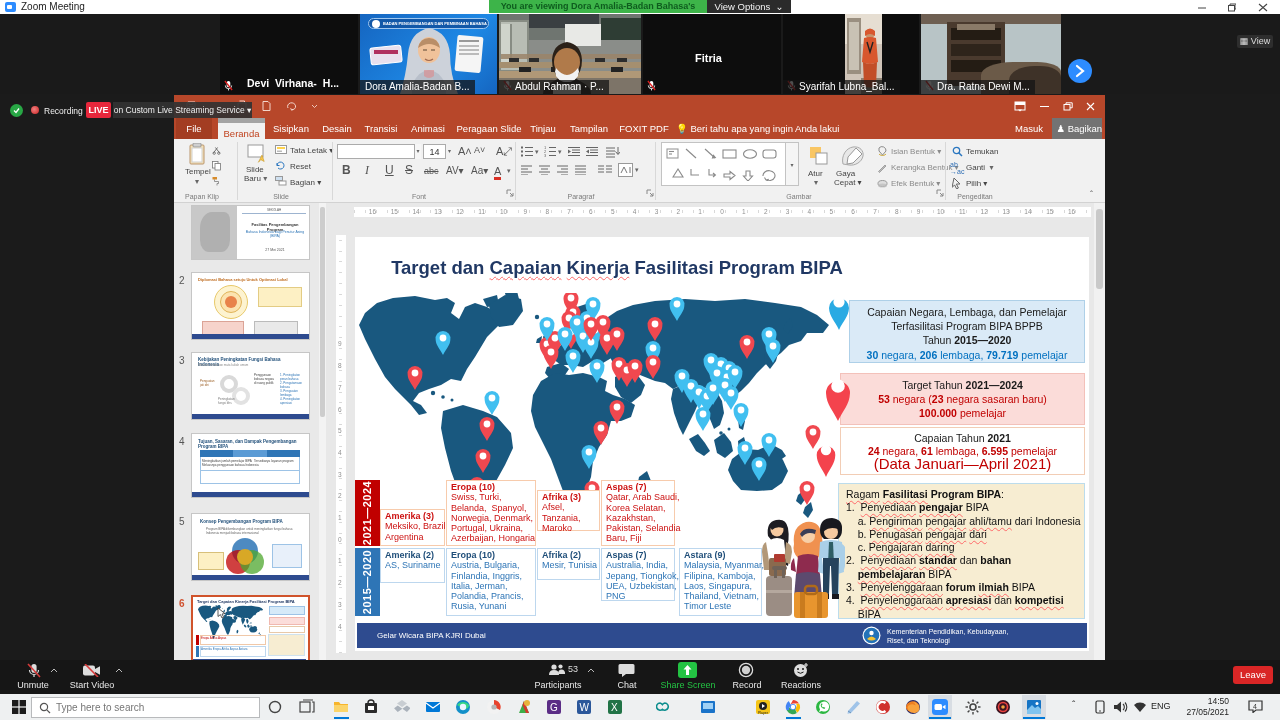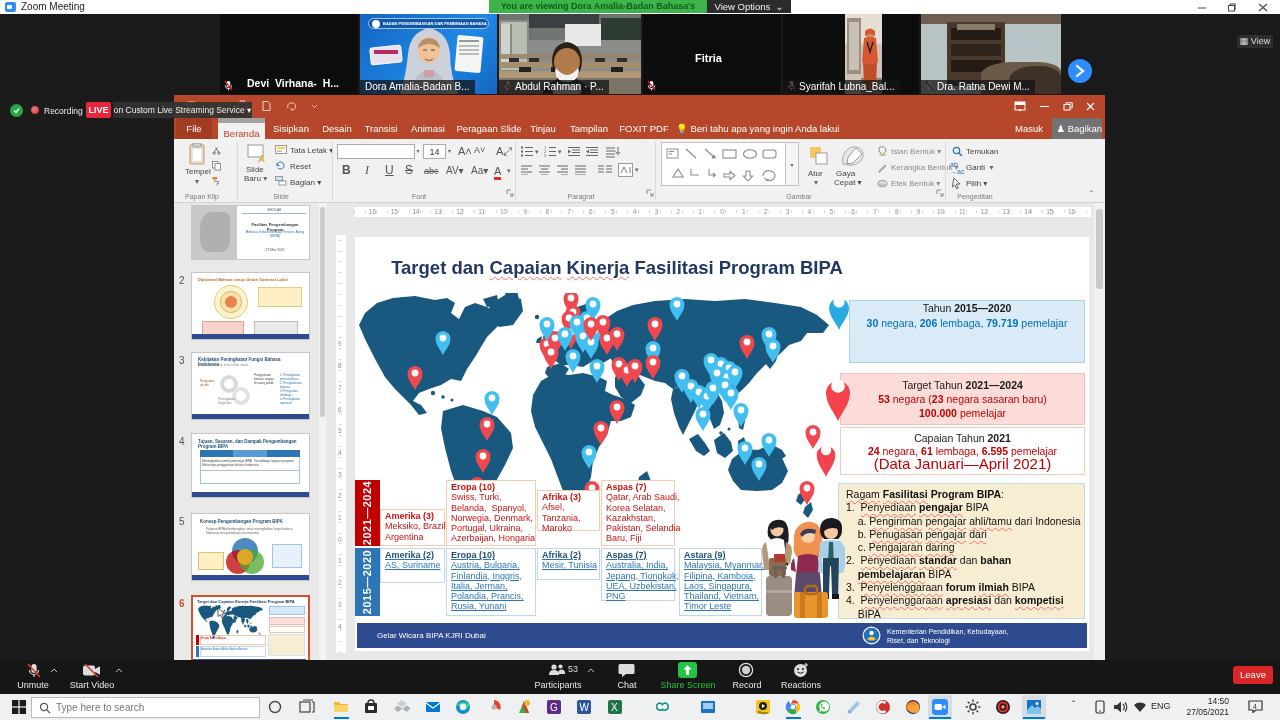--- a/index.html
+++ b/index.html
@@ -42,21 +42,21 @@
 #vscroll{left:920px;top:108px;width:11px;height:457px;background:#f1f1f1;}
 
 #slide{left:355px;top:237px;width:734px;height:414px;background:#fff;overflow:hidden;}
 #sTitle{left:-105px;top:20px;width:734px;text-align:center;font-size:18.5px;font-weight:bold;color:#203864;}
 .sq{text-decoration:underline;text-decoration-style:wavy;text-decoration-color:#ff6a6a;text-decoration-thickness:1px;text-underline-offset:2px;}
 
 .ibox{position:absolute;font-size:10.5px;text-align:center;color:#1a1a1a;}
 
 .cell{position:absolute;background:#fff;font-size:9px;line-height:10.3px;padding:1px 0 0 4px;white-space:nowrap;}
 .rcell{border:1px solid #f7cbac;color:#cc1111;}
-.bcell{border:1px solid #bdd7ee;color:#2e75b6;text-decoration:underline;}
+.bcell{border:1px solid #bdd7ee;color:#2e75b6;}
 .sidebar{position:absolute;width:25px;color:#fff;font-weight:bold;font-size:11px;display:flex;align-items:center;justify-content:center;}
 .sidebar span{transform:rotate(-90deg);white-space:nowrap;letter-spacing:.5px;}
 
 #sfoot{left:2px;top:386px;width:730px;height:25px;background:#2e4b8f;color:#fff;}
 
 #zbar{left:0;top:660px;width:1280px;height:34px;background:#161616;}
 .zlab{position:absolute;top:20px;font-size:9px;color:#e8e8e8;text-align:center;}
 #taskbar{left:0;top:694px;width:1280px;height:26px;background:#eef0f1;}
 .tico{position:absolute;top:5px;width:16px;height:16px;}
 </style>
@@ -754,20 +754,21 @@
         <use href="#pinB" x="386" y="134"></use>
         <use href="#pinB" x="390" y="172"></use>
         <use href="#pinB" x="414" y="164"></use>
         <use href="#pinB" x="404" y="188"></use>
         <use href="#pinR" x="452" y="212"></use>
         <use href="#pinR" x="458" y="156"></use>
       </g>
     </svg>
 
     <div class="ibox" style="left:494px;top:63px;width:236px;height:63px;background:#daeaf7;border:1px solid #aed0e8;">
+      <div style="margin-top:4px;line-height:14px;">Capaian Negara, Lembaga, dan Pemelajar<br>Terfasilitasi Program BIPA BPPB</div>
       <div style="line-height:15px;">Tahun <b>2015—2020</b></div>
       <div style="line-height:14px;color:#0070c0;"><b>30</b> negara, <b>206</b> lembaga, <b>79.719</b> pemelajar</div>
     </div>
     <div class="ibox" style="left:485px;top:136px;width:245px;height:52px;background:#fbdcd9;border:1px solid #f3c1ba;">
       <div style="margin-top:4px;line-height:14px;">Target Tahun <b>2021—2024</b></div>
       <div style="line-height:14px;color:#c00000;"><b>53</b> negara (<b>23</b> negara sasaran baru)<br><b>100.000</b> pemelajar</div>
     </div>
     <div class="ibox" style="left:485px;top:190px;width:245px;height:48px;background:#fff;border:1px solid #f2cdb5;">
       <div style="margin-top:3px;line-height:14px;">Capaian Tahun <b>2021</b></div>
       <div style="line-height:13px;color:#c00000;"><b>24</b> negara, <b>61</b> lembaga, <b>6.595</b> pemelajar</div>

